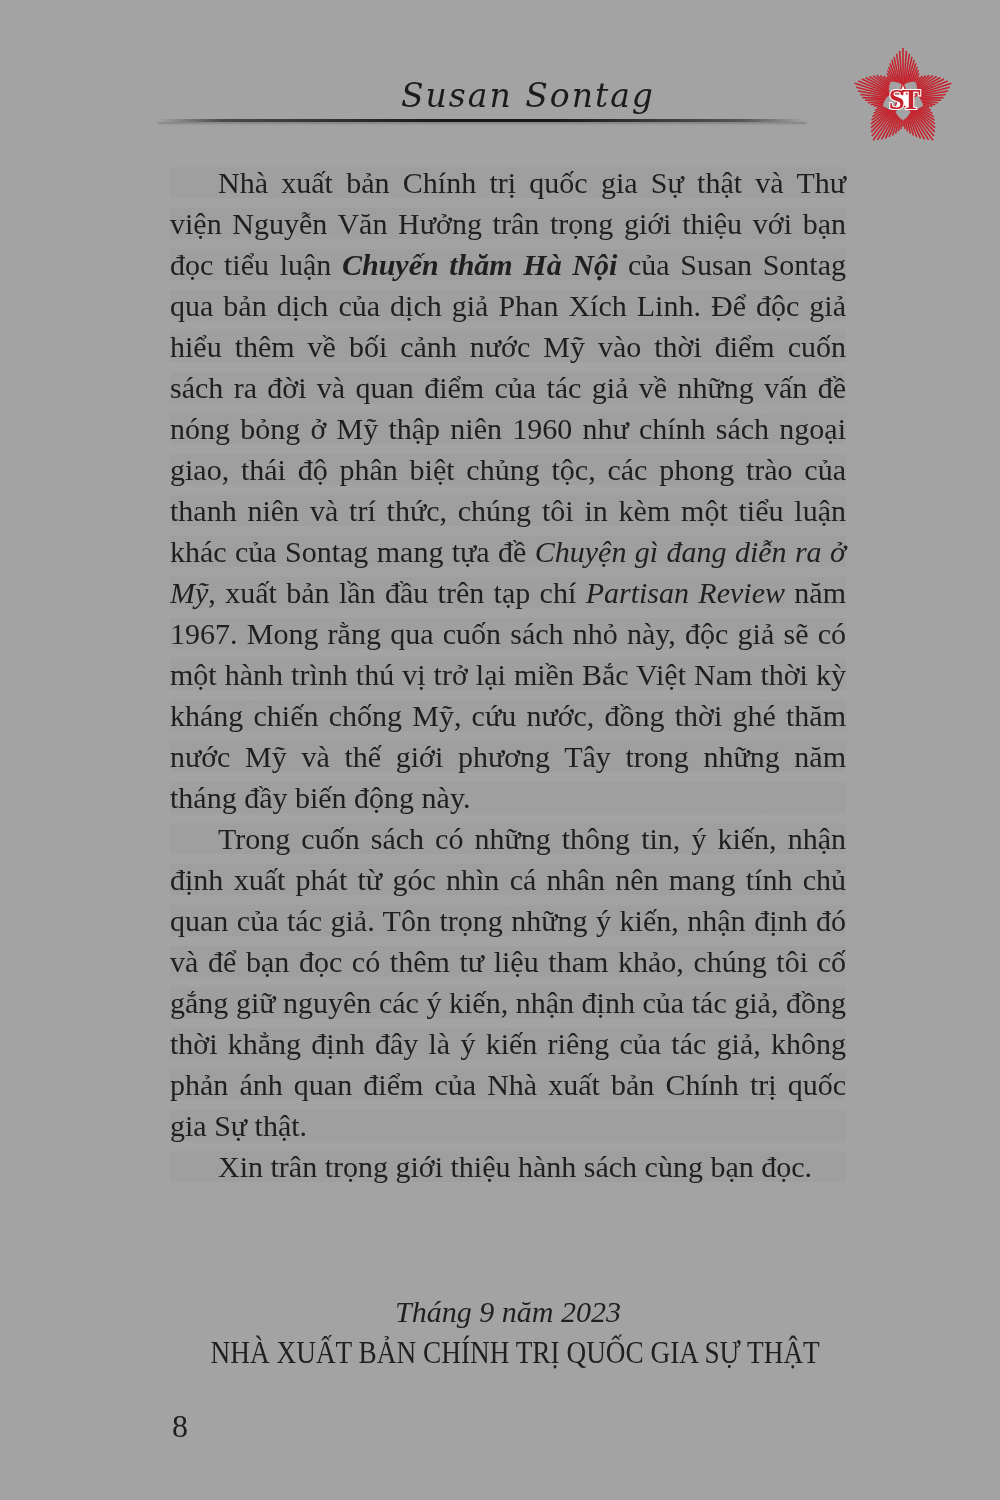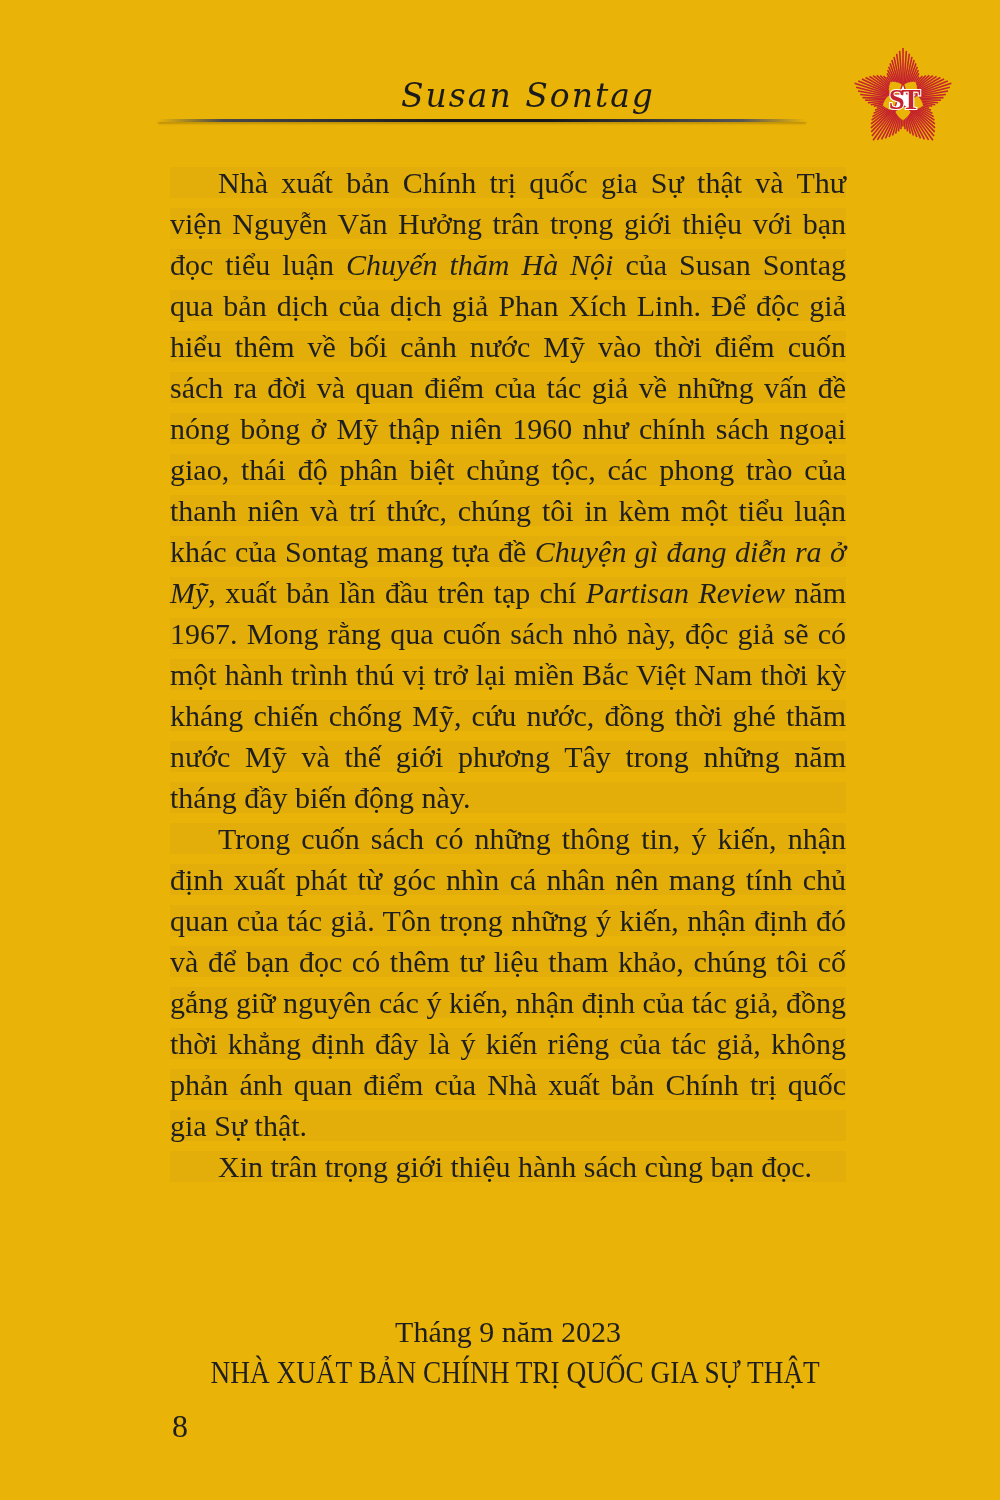--- a/index.html
+++ b/index.html
@@ -1,19 +1,19 @@
 <!DOCTYPE html>
 <html><head>
 <meta charset="utf-8">
 <style>
   html,body{margin:0;padding:0;background:#e8e8e8;}
   .page{
     position:relative;
     width:1000px;height:1500px;
-    background:#eab308;
+    background:#a3a3a3;
     font-family:"Liberation Serif", serif;
     color:#1f1f1f;
     overflow:hidden;
   }
   
   .running-head{
     position:absolute;
     top:76px;left:528px;
     transform:translateX(-50%);
     font-family:"DejaVu Serif", serif;
@@ -44,33 +44,33 @@
     top:162px;left:170px;
     width:676px;
     font-size:30px;
     line-height:41px;
     text-align:justify;
     background:repeating-linear-gradient(to bottom,
       transparent 0px 5px, rgba(40,40,40,0.035) 5px 36px, transparent 36px 41px);
   }
   .body-text p{margin:0;}
   .body-text p.indent{text-indent:48px;}
-  .bi{font-weight:normal;font-style:italic;}
+  .bi{font-weight:bold;font-style:italic;}
   .i{font-style:italic;}
   
   .closing{
     position:absolute;
     top:1292px;left:170px;
     width:676px;
     text-align:center;
   }
   .date-line{
+    font-style:italic;
     font-size:30px;
     line-height:40px;
-    margin-top:20px;
   }
   .publisher-line{
     font-size:31px;
     line-height:42px;
     white-space:nowrap;
     transform:scaleX(0.88);
     transform-origin:50% 50%;
     letter-spacing:0px;
   }
   .page-number{

